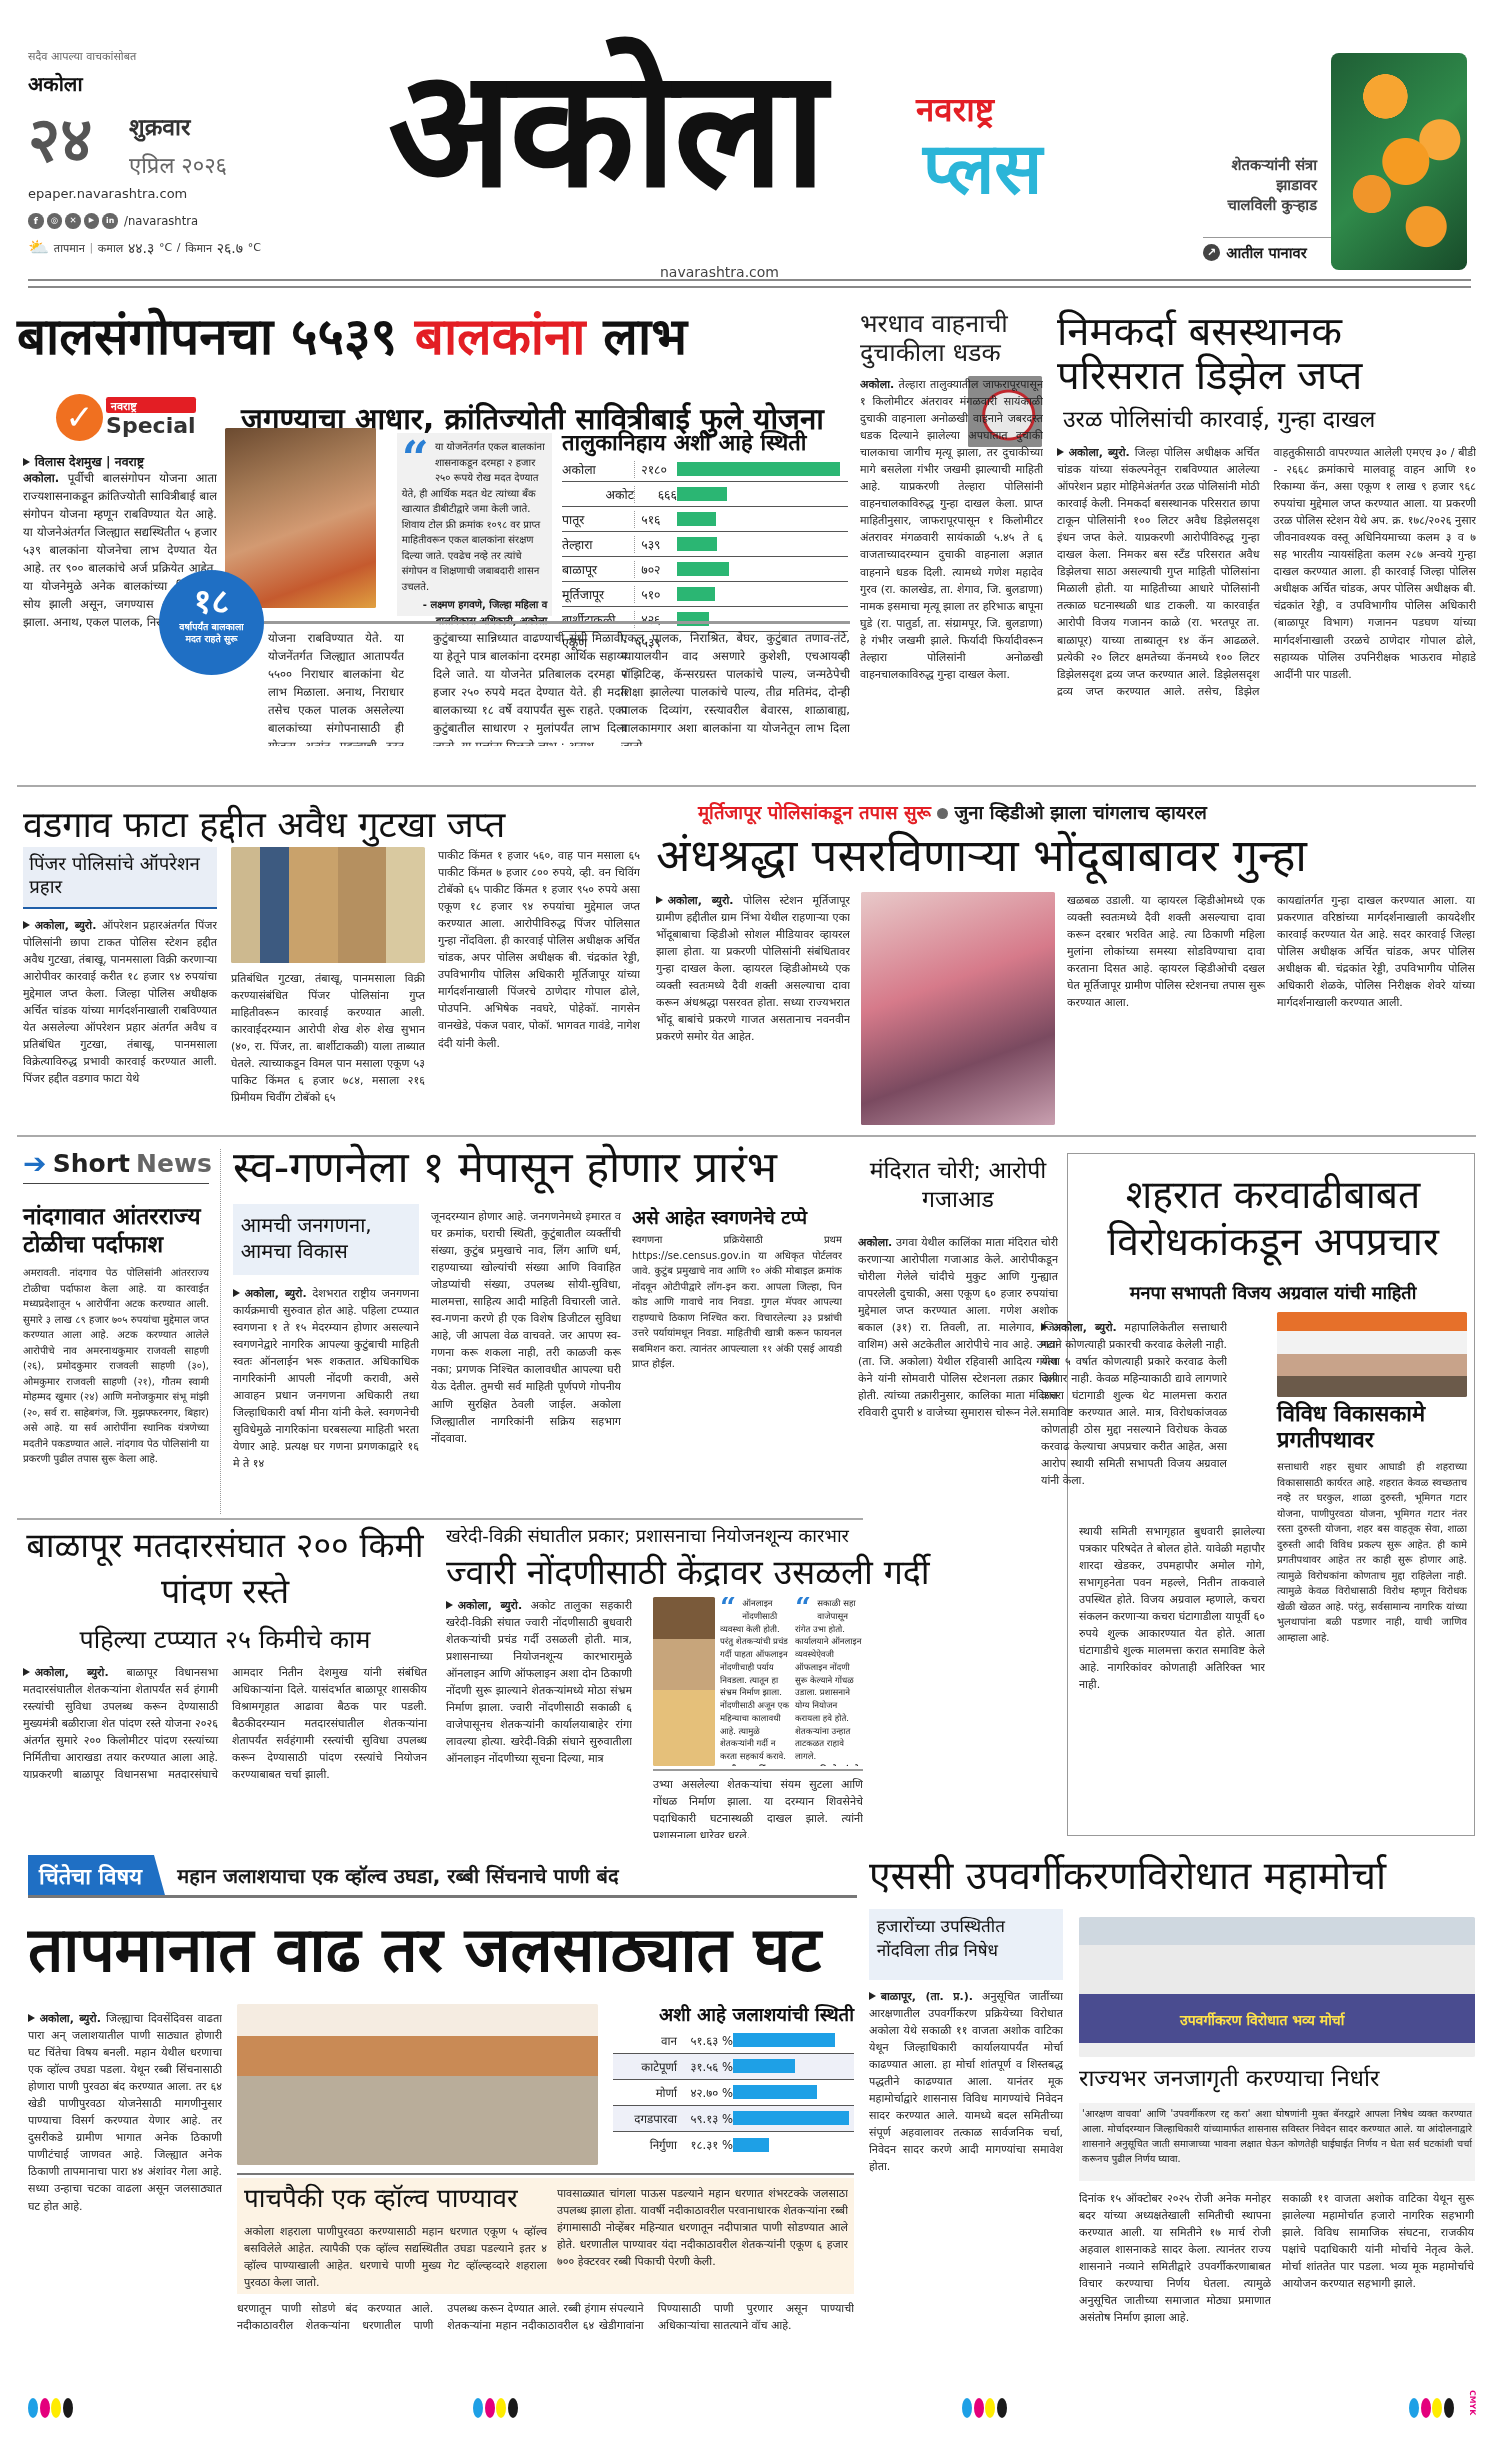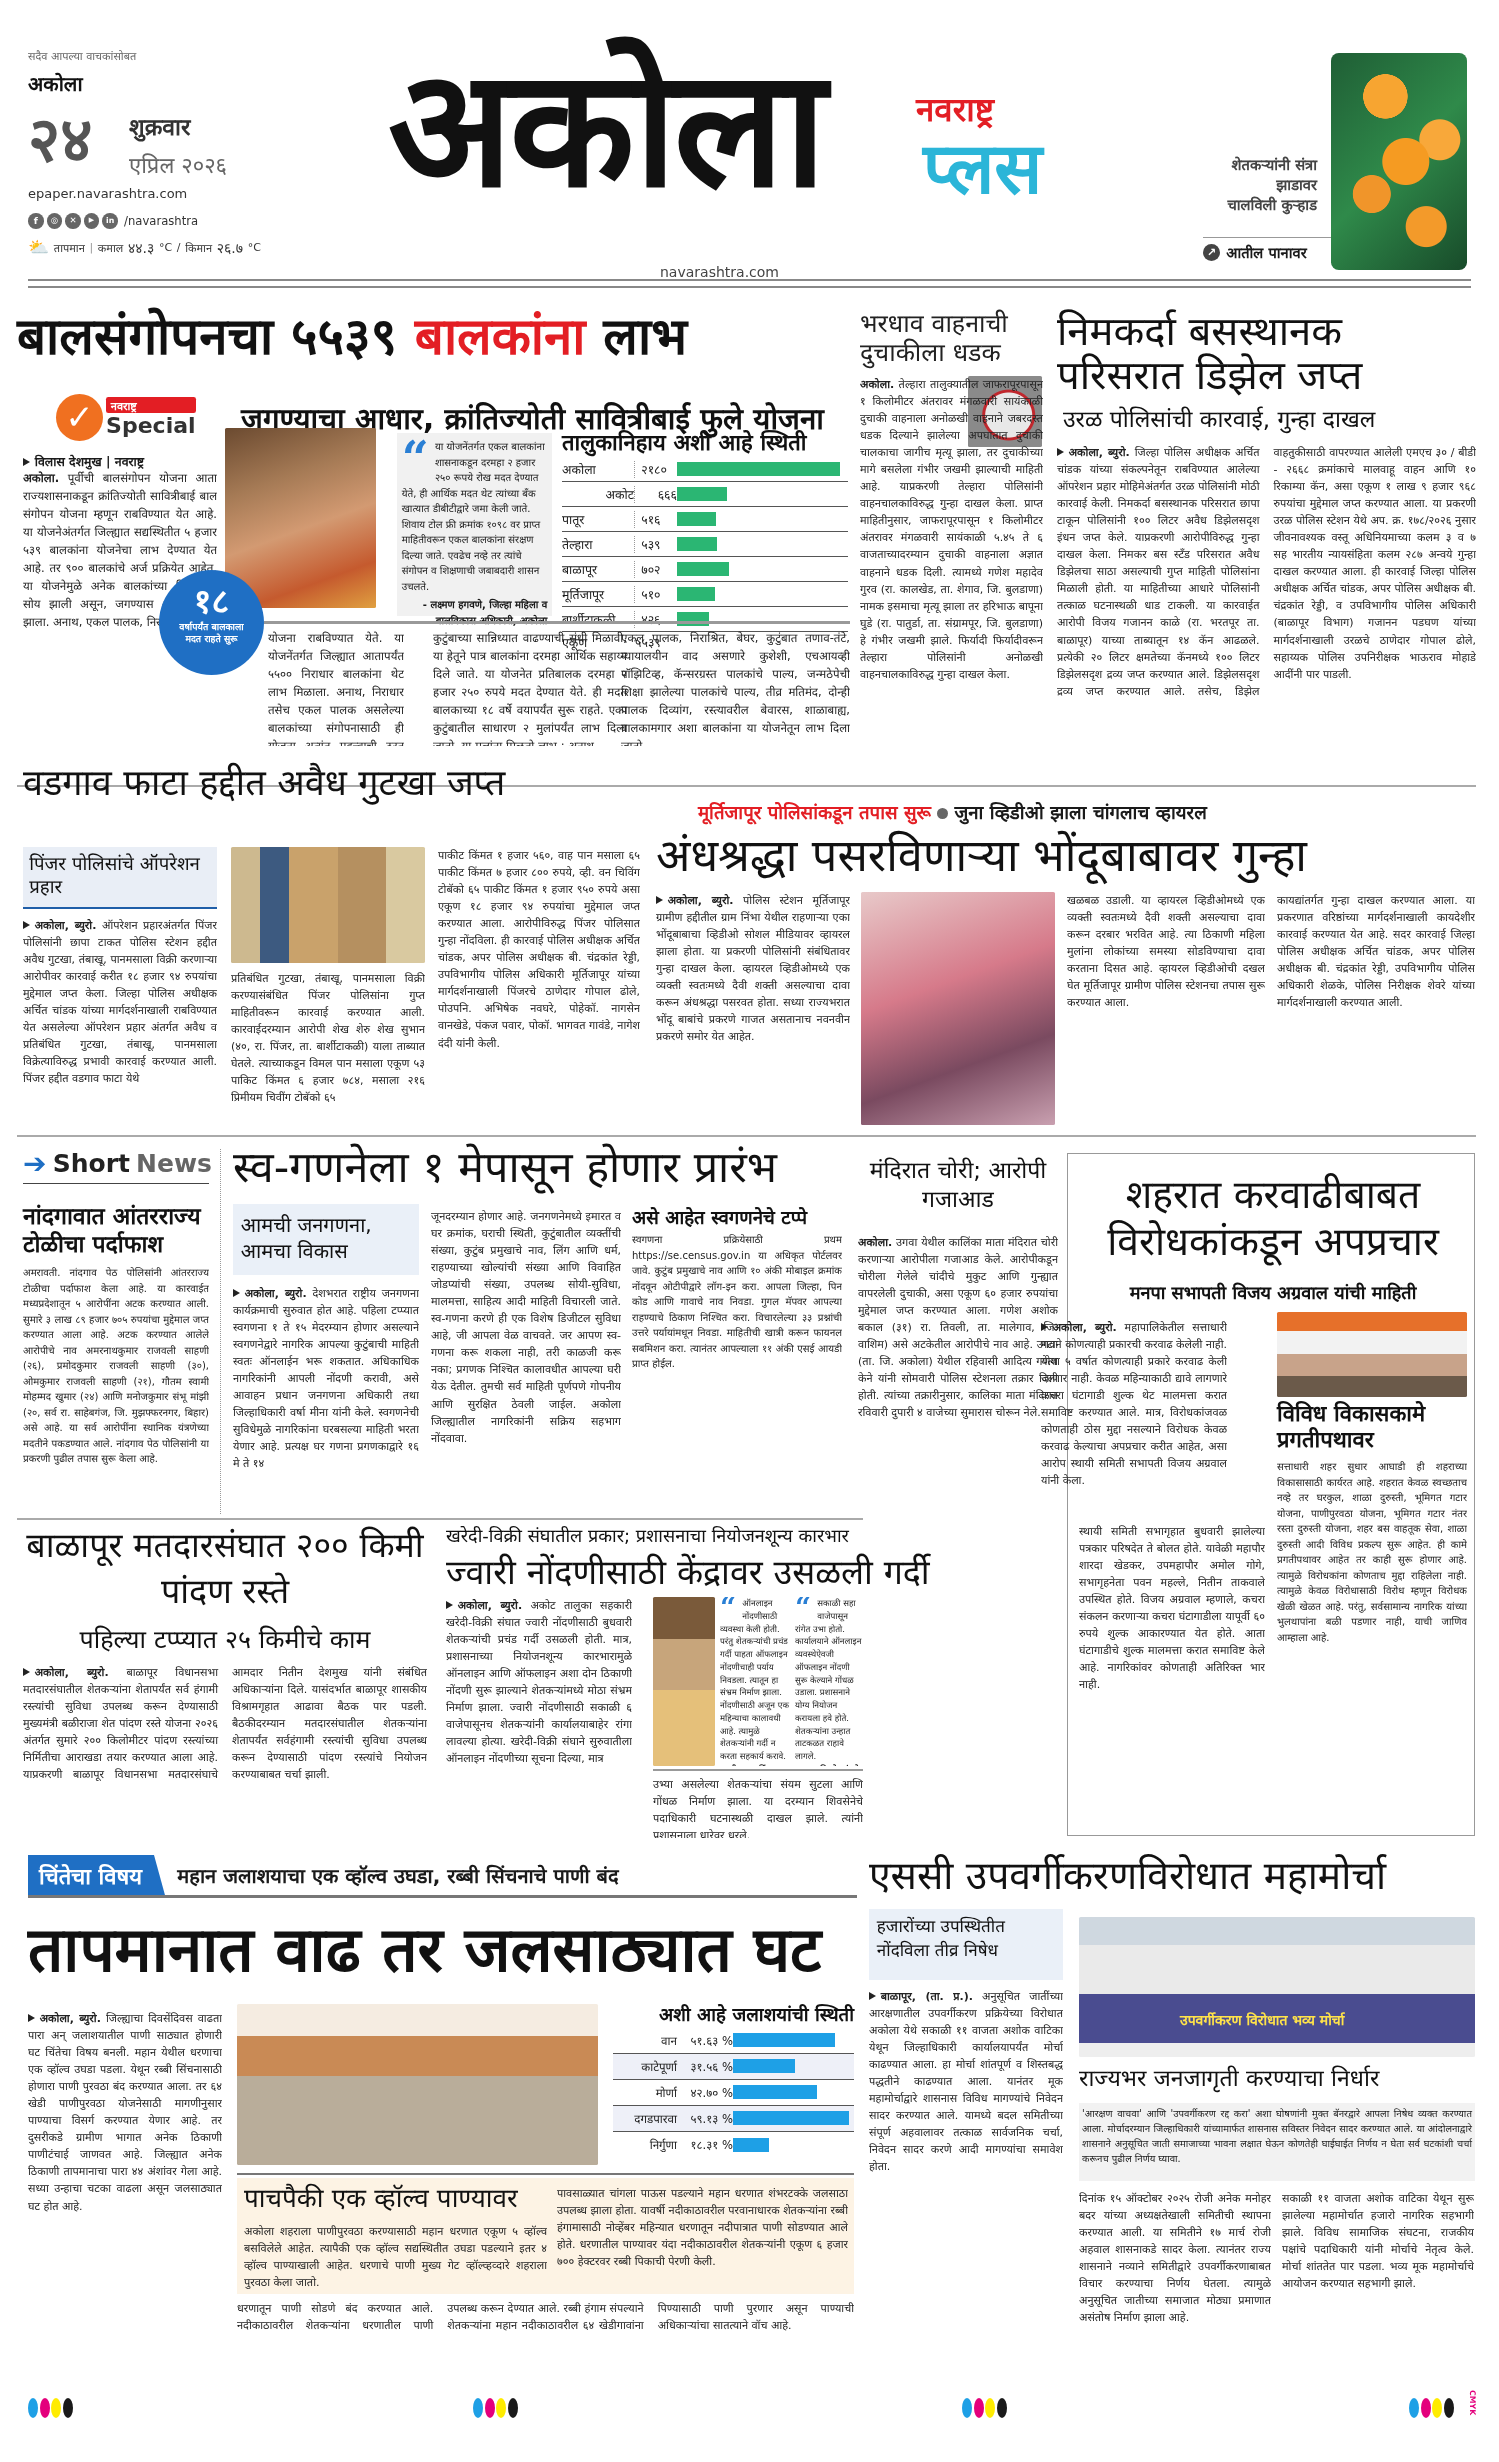--- a/index.html
+++ b/index.html
@@ -158,21 +158,21 @@
 
 <div class="abs hl" style="left:1057px;top:309px;width:419px;font-size:40px;font-weight:normal;line-height:1.1;color:#111;">निमकर्दा बसस्थानक परिसरात डिझेल जप्त</div>
 <div class="abs hl" style="left:1063px;top:407px;font-size:23px;font-weight:normal;">उरळ पोलिसांची कारवाई, गुन्हा दाखल</div>
 <div class="abs body cols" style="left:1057px;top:444px;width:419px;height:341px;overflow:hidden;column-count:2;font-size:11px;">
   <span class="tri"></span><span class="dateline">अकोला, ब्युरो.</span>
   <span>जिल्हा पोलिस अधीक्षक अर्चित चांडक यांच्या संकल्पनेतून राबविण्यात आलेल्या ऑपरेशन प्रहार मोहिमेअंतर्गत उरळ पोलिसांनी मोठी कारवाई केली. निमकर्दा बसस्थानक परिसरात छापा टाकून पोलिसांनी १०० लिटर अवैध डिझेलसदृश इंधन जप्त केले. याप्रकरणी आरोपीविरुद्ध गुन्हा दाखल केला. निमकर बस स्टँड परिसरात अवैध डिझेलचा साठा असल्याची गुप्त माहिती पोलिसांना मिळाली होती. या माहितीच्या आधारे पोलिसांनी तत्काळ घटनास्थळी धाड टाकली. या कारवाईत आरोपी विजय गजानन काळे (रा. भरतपूर ता. बाळापूर) याच्या ताब्यातून १४ कॅन आढळले. प्रत्येकी २० लिटर क्षमतेच्या कॅनमध्ये १०० लिटर डिझेलसदृश द्रव्य जप्त करण्यात आले. डिझेलसदृश द्रव्य जप्त करण्यात आले. तसेच, डिझेल वाहतुकीसाठी वापरण्यात आलेली एमएच ३० / बीडी - २६६८ क्रमांकाचे मालवाहू वाहन आणि १० रिकाम्या कॅन, असा एकूण १ लाख ९ हजार ९६८ रुपयांचा मुद्देमाल जप्त करण्यात आला. या प्रकरणी उरळ पोलिस स्टेशन येथे अप. क्र. १७८/२०२६ नुसार जीवनावश्यक वस्तू अधिनियमाच्या कलम ३ व ७ सह भारतीय न्यायसंहिता कलम २८७ अन्वये गुन्हा दाखल करण्यात आला. ही कारवाई जिल्हा पोलिस अधीक्षक अर्चित चांडक, अपर पोलिस अधीक्षक बी. चंद्रकांत रेड्डी, व उपविभागीय पोलिस अधिकारी (बाळापूर विभाग) गजानन पडघण यांच्या मार्गदर्शनाखाली उरळचे ठाणेदार गोपाल ढोले, सहाय्यक पोलिस उपनिरीक्षक भाऊराव मोहाडे आदींनी पार पाडली.</span>
 </div>
 
 <div class="rule" style="left:17px;top:785px;width:1459px;height:1.6px;background:#aaa;"></div>
 
-<div class="abs hl" style="left:23px;top:764px;font-size:36px;font-weight:normal;">वडगाव फाटा हद्दीत अवैध गुटखा जप्त</div>
+<div class="abs hl" style="left:23px;top:806px;font-size:36px;font-weight:normal;">वडगाव फाटा हद्दीत अवैध गुटखा जप्त</div>
 <div class="abs" style="left:23px;top:847px;width:194px;height:62px;background:#e9eef6;border-bottom:2.3px solid #1f5ea8;padding:4.7px 6.2px;">
   <div class="hl" style="font-size:18.6px;font-weight:normal;line-height:1.25;">पिंजर पोलिसांचे ऑपरेशन प्रहार</div>
 </div>
 <div class="abs body" style="left:23px;top:917px;width:194px;height:210px;overflow:hidden;font-size:11px;">
   <span class="tri"></span><span class="dateline">अकोला, ब्युरो.</span>
   <span>ऑपरेशन प्रहारअंतर्गत पिंजर पोलिसांनी छापा टाकत पोलिस स्टेशन हद्दीत अवैध गुटखा, तंबाखू, पानमसाला विक्री करणाऱ्या आरोपीवर कारवाई करीत १८ हजार ९४ रुपयांचा मुद्देमाल जप्त केला. जिल्हा पोलिस अधीक्षक अर्चित चांडक यांच्या मार्गदर्शनाखाली राबविण्यात येत असलेल्या ऑपरेशन प्रहार अंतर्गत अवैध व प्रतिबंधित गुटखा, तंबाखू, पानमसाला विक्रेत्याविरुद्ध प्रभावी कारवाई करण्यात आली. पिंजर हद्दीत वडगाव फाटा येथे</span>
 </div>
 <div class="photo" style="left:231px;top:847px;width:194px;height:116px;background:linear-gradient(90deg,#cdb98f 0 15%,#3d5a80 15% 30%,#c9a26b 30% 55%,#b59060 55% 80%,#d9c9a0 80%);"></div>
 <div class="abs body" style="left:231px;top:970px;width:194px;height:155px;overflow:hidden;font-size:11px;">प्रतिबंधित गुटखा, तंबाखू, पानमसाला विक्री करण्यासंबंधित पिंजर पोलिसांना गुप्त माहितीवरून कारवाई करण्यात आली. कारवाईदरम्यान आरोपी शेख शेरु शेख सुभान (४०, रा. पिंजर, ता. बार्शीटाकळी) याला ताब्यात घेतले. त्याच्याकडून विमल पान मसाला एकूण ५३ पाकिट किंमत ६ हजार ७८४, मसाला २१६ प्रिमीयम चिवींग टोबॅको ६५</div>
 <div class="abs body" style="left:438px;top:847px;width:202px;height:279px;overflow:hidden;font-size:11px;">पाकीट किंमत १ हजार ५६०, वाह पान मसाला ६५ पाकीट किंमत ७ हजार ८०० रुपये, व्ही. वन चिविंग टोबॅको ६५ पाकीट किंमत १ हजार ९५० रुपये असा एकूण १८ हजार ९४ रुपयांचा मुद्देमाल जप्त करण्यात आला. आरोपीविरुद्ध पिंजर पोलिसात गुन्हा नोंदविला. ही कारवाई पोलिस अधीक्षक अर्चित चांडक, अपर पोलिस अधीक्षक बी. चंद्रकांत रेड्डी, उपविभागीय पोलिस अधिकारी मूर्तिजापूर यांच्या मार्गदर्शनाखाली पिंजरचे ठाणेदार गोपाल ढोले, पोउपनि. अभिषेक नवघरे, पोहेकॉ. नागसेन वानखेडे, पंकज पवार, पोकॉ. भागवत गावंडे, नागेश दंदी यांनी केली.</div>

